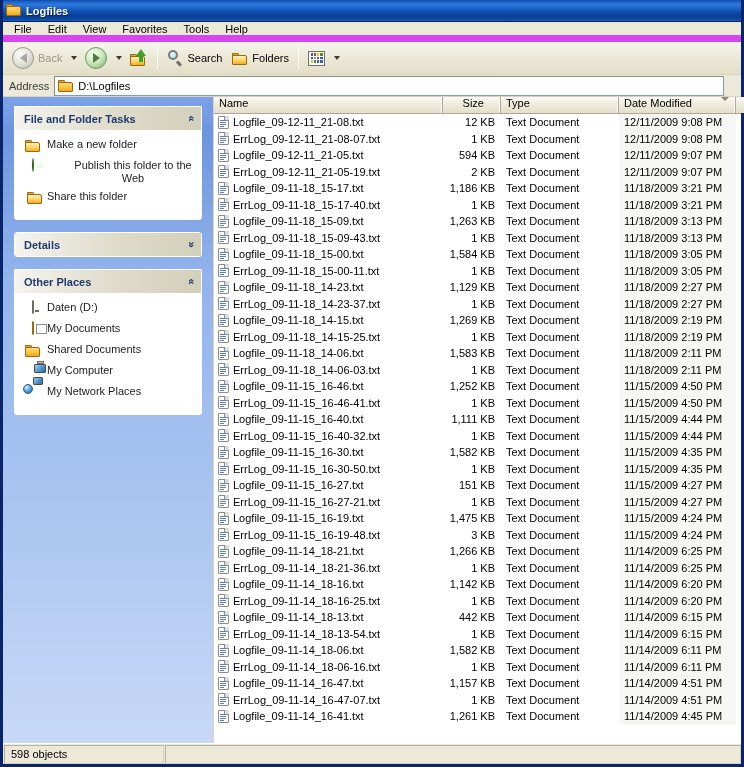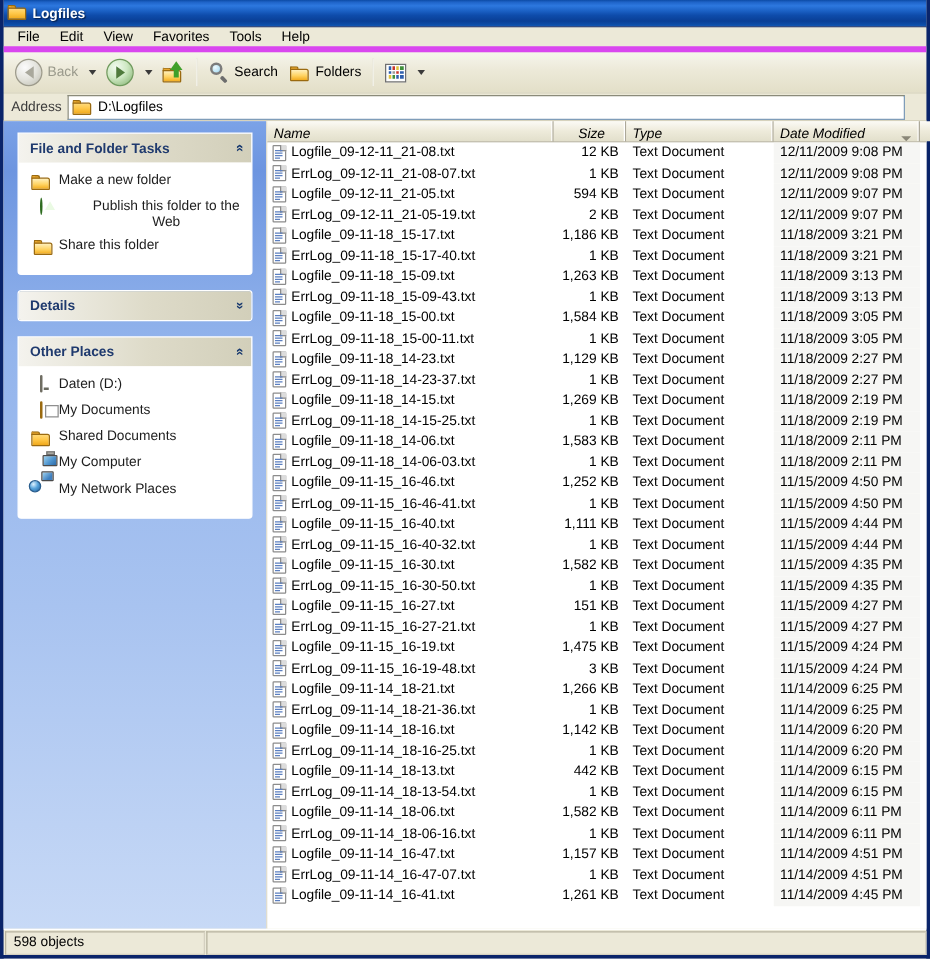--- a/index.html
+++ b/index.html
@@ -55,21 +55,21 @@
   .folder.open .body {
     background: linear-gradient(to bottom, #fff0bb 0%, #ffd464 55%, #f3ad1f 100%);
   }
 
   
   .menubar {
     height: 20px; flex: 0 0 20px;
     background: #ece9d8;
     display: flex; align-items: center;
     padding-left: 3px;
-    border-bottom: 5px solid #d946ef;
+    border-bottom: 7px solid #d946ef;
   }
   .menu-item {
     padding: 2px 8px; font-size: 11px; color: #000; cursor: default;
     white-space: nowrap;
   }
 
   
   .toolbar {
     height: 33px; flex: 0 0 33px;
     background: linear-gradient(to bottom, #f6f5ec 0%, #ece9d8 45%, #e3dfc8 100%);
@@ -264,27 +264,27 @@
     display: flex; flex-direction: column;
     border-left: 1px solid #d8d4c0;
   }
   .col-head {
     display: flex; height: 17px; flex: 0 0 17px;
     background: #ece9d8;
     border-bottom: 1px solid #aca899;
     user-select: none;
   }
   .ch {
-    display: flex; align-items: flex-end;
+    display: flex; align-items: flex-start;
     font-size: 11px; color: #000;
     padding: 0 4px 0 5px;
     background: linear-gradient(to bottom, #fbfaf5 0%, #eeebdb 48%, #e2dfcb 100%);
     border-right: 1px solid #aca899;
     box-shadow: inset -1px 0 0 #ffffff;
-    cursor: default; white-space: nowrap; overflow: hidden; font-style: italic;
+    cursor: default; white-space: nowrap; overflow: hidden;
   }
   .ch.c-name { width: 229px; flex: 0 0 229px; }
   .ch.c-size { width: 58px; flex: 0 0 58px; justify-content: flex-end; padding-right: 16px; }
   .ch.c-type { width: 118px; flex: 0 0 118px; }
   .ch.c-date { width: 117px; flex: 0 0 117px; gap: 18px; }
   .ch.c-extra { flex: 1 1 auto; }
   .sort-arrow {
     width: 0; height: 0; margin-left: auto; margin-right: 2px;
     border-left: 4px solid transparent; border-right: 4px solid transparent;
     border-top: 4px solid #8a8778;

